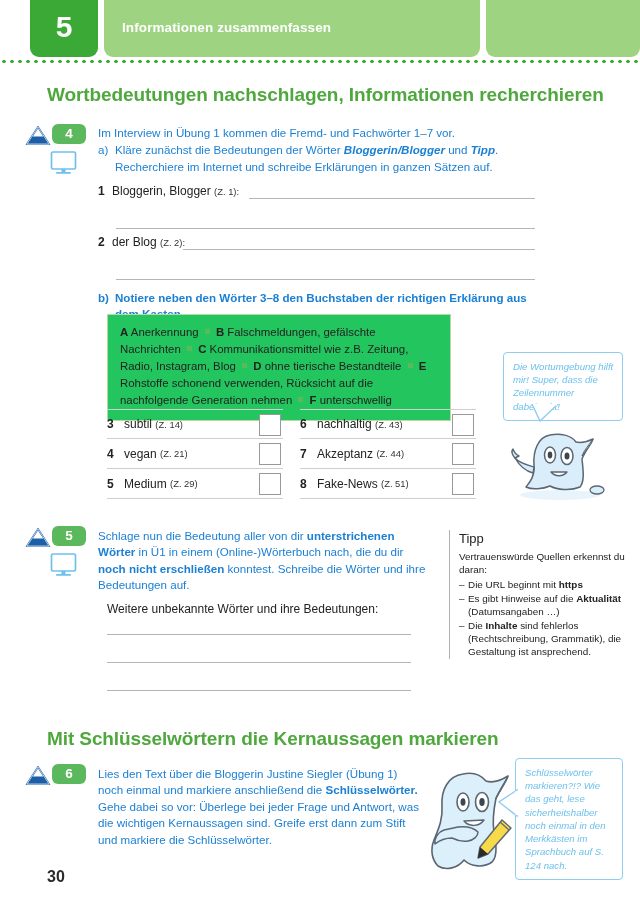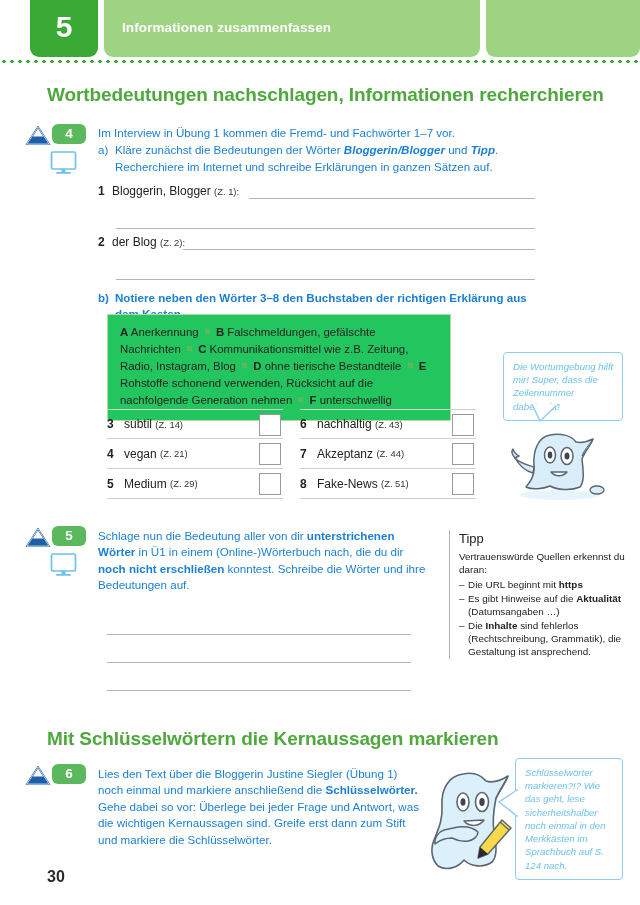--- a/index.html
+++ b/index.html
@@ -390,20 +390,21 @@
   <svg class="monitor-icon" style="left:49px; top:552px;" width="29" height="26" viewBox="0 0 29 26">
     <rect x="2.5" y="2" width="24" height="17" rx="1.5" fill="none" stroke="#6ec1ec" stroke-width="1.7"></rect>
     <rect x="12.5" y="19" width="4" height="3" fill="#6ec1ec"></rect>
     <rect x="7" y="22" width="15" height="1.8" rx="0.9" fill="#6ec1ec"></rect>
   </svg>
 
   <div class="ex-text" style="left:98px; top:528px; width:334px;">
     <span>Schlage nun die Bedeutung aller von dir </span><b>unterstrichenen Wörter</b><span> in Ü1 in einem (Online-)Wörterbuch nach, die du dir </span><b>noch nicht erschließen</b><span> konntest. Schreibe die Wörter und ihre Bedeutungen auf.</span>
   </div>
 
+  <div style="position:absolute; left:107px; top:602px; color:#222222; font-size:12px;">Weitere unbekannte Wörter und ihre Bedeutungen:</div>
 
   <div class="ans-line" style="left:107px; top:634px; width:304px;"></div>
   <div class="ans-line" style="left:107px; top:662px; width:304px;"></div>
   <div class="ans-line" style="left:107px; top:690px; width:304px;"></div>
 
   <div class="tipp">
     <div class="tipp-title">Tipp</div>
     <div>Vertrauenswürde Quellen erkennst du daran:</div>
     <ul>
       <li><span>Die URL beginnt mit </span><b>https</b><span></span></li>

